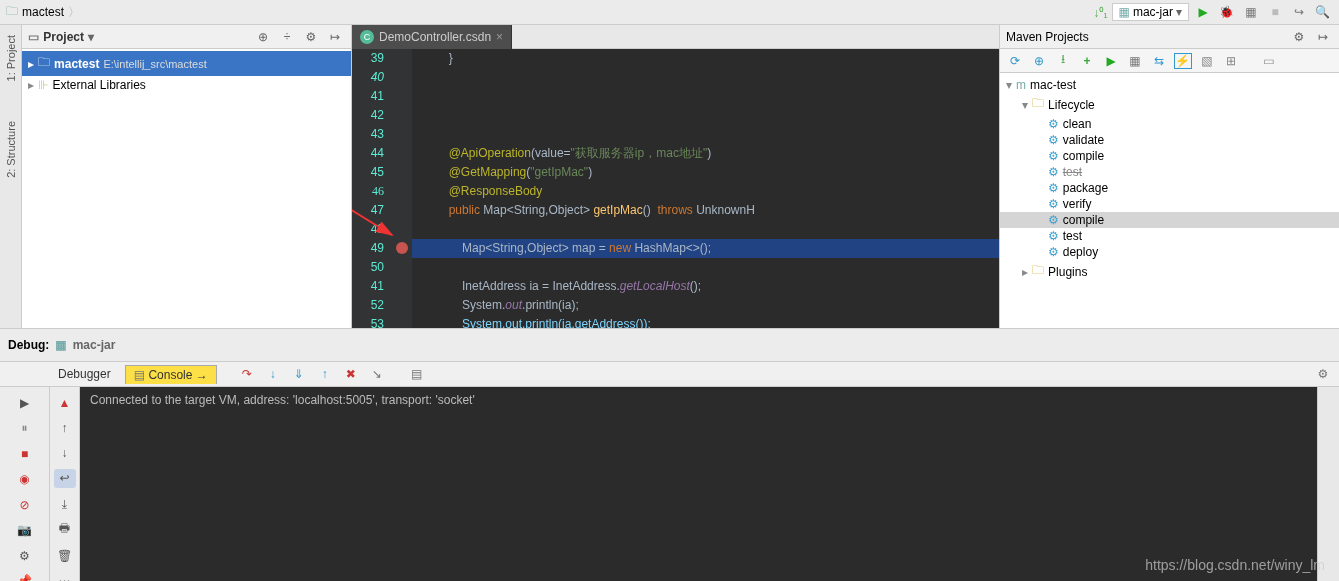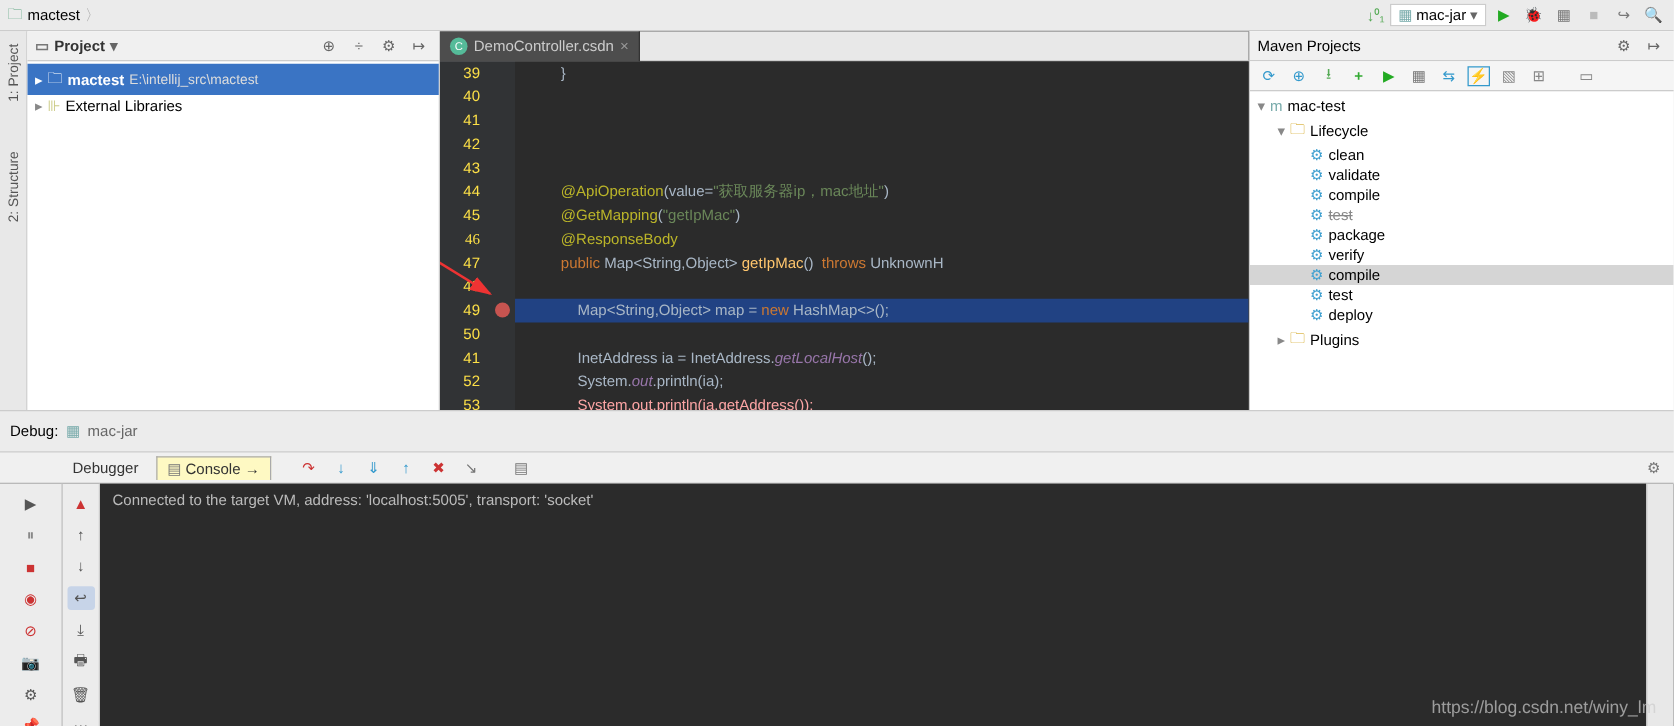--- a/index.html
+++ b/index.html
@@ -22,46 +22,46 @@
   .tree { flex: 1; padding: 2px 0; font-size: 12px; }
   .tree-row { display: flex; align-items: center; padding: 2px 6px; gap: 4px; }
   .tree-row.selected { background: #3a74c4; color: #fff; }
   .tree-row.selected .path { color: #ddd; }
   .path { color: #888; font-size: 11px; text-align: right; }
   .editor-area { flex: 1; display: flex; flex-direction: column; background: #2b2b2b; overflow: hidden; position: relative; }
   .tab-bar { height: 24px; background: #e8e8e8; border-bottom: 1px solid #ccc; display: flex; }
   .tab { height: 24px; padding: 0 8px; display: flex; align-items: center; gap: 5px; background: #4d4d4d; color: #ccc; border-right: 1px solid #333; }
   .tab .close { color: #999; }
   .code-wrap { flex: 1; display: flex; font-family: "Consolas", monospace; font-size: 13px; line-height: 19px; overflow: hidden; }
-  .gutter-num { width: 40px; background: #313335; color: #fde047; text-align: right; padding-right: 8px; }
+  .gutter-num { width: 40px; background: #313335; color: #5eead4; text-align: right; padding-right: 8px; }
   .gutter-icons { width: 20px; background: #313335; position: relative; }
   .code-body { flex: 1; background: #2b2b2b; color: #a9b7c6; white-space: pre; position: relative; }
   .code-line { height: 19px; padding-left: 10px; }
   .code-line.hl { background: #214283; }
   .k-anno { color: #bbb529; }
   .k-str { color: #6a8759; }
   .k-key { color: #cc7832; }
   .k-id { color: #9876aa; font-style: italic; }
   .k-met { color: #ffc66d; }
   .k-new { color: #cc7832; }
-  .k-comment { color: #fca5a5; }
+  .k-comment { color: #7dd3fc; }
   .bp { position: absolute; width: 12px; height: 12px; border-radius: 50%; background: #c75450; left: 4px; }
   .maven-panel { width: 340px; background: #fff; border-left: 1px solid #ccc; display: flex; flex-direction: column; }
   .maven-toolbar { height: 24px; border-bottom: 1px solid #ccc; display: flex; align-items: center; gap: 6px; padding: 0 6px; background: #f5f5f5; }
   .maven-toolbar .ticon { width: 18px; display: inline-flex; justify-content: center; }
   .maven-tree { flex: 1; padding: 4px 0; overflow: auto; }
   .mt-row { display: flex; align-items: center; padding: 1px 6px; gap: 4px; }
   .mt-row.selected { background: #d5d5d5; }
   .gear-blue { color: #40a0d0; }
   .strike { text-decoration: line-through; color: #888; }
-  .debug-bar { height: 22px; background: #ececec; border-top: 1px solid #ccc; display: flex; align-items: center; padding: 16px 8px; gap: 6px; }
+  .debug-bar { height: 22px; background: #ececec; border-top: 1px solid #ccc; display: flex; align-items: center; padding: 16px 8px; gap: 6px; font-weight: bold; }
   .debug-bar .jar { color: #666; }
   .tabs-row { height: 26px; background: #f0f0f0; border-top: 1px solid #ccc; border-bottom: 1px solid #ccc; display: flex; align-items: center; padding-left: 50px; gap: 6px; }
   .dbg-tab { padding: 2px 8px; color: #333; }
-  .dbg-tab.active { background: #fef9c3; border: 1px solid #aaa; border-bottom: none; }
+  .dbg-tab.active { background: #fde047; border: 1px solid #aaa; border-bottom: none; }
   .console-area { display: flex; height: 204px; background: #2b2b2b; }
   .console-left { width: 50px; background: #ececec; border-right: 1px solid #ccc; display: flex; flex-direction: column; align-items: center; padding-top: 6px; gap: 6px; }
   .console-left2 { width: 30px; background: #ececec; border-right: 1px solid #ccc; display: flex; flex-direction: column; align-items: center; padding-top: 6px; gap: 6px; }
   .cbtn { width: 22px; height: 22px; display: flex; align-items: center; justify-content: center; color: #555; }
   .console-body { flex: 1; background: #2b2b2b; color: #bbb; font-family: Consolas, monospace; font-size: 11px; padding: 6px 10px; }
   .watermark { position: absolute; bottom: 8px; right: 14px; color: #ccc; font-size: 14px; opacity: 0.7; font-family: Arial; }
   .arrow-svg { position: absolute; pointer-events: none; }
   .right-gutter { width: 22px; background: #e8e8e8; border-left: 1px solid #ccc; }
   .dl-green { color: #5a5; }
   svg { display: block; }
@@ -130,21 +130,21 @@
     <div class="tab-bar">
       <div class="tab">
         <span style="background:#5b9;width:14px;height:14px;border-radius:7px;display:inline-flex;align-items:center;justify-content:center;color:#fff;font-size:9px">C</span>
         <span>DemoController.csdn</span>
         <span class="close">×</span>
       </div>
     </div>
     <div class="code-wrap">
       <div class="gutter-num" id="gutter-nums">
           <div style="height: 19px;">39</div>
-          <div style="height: 19px;">40</div>
+          <div style="height: 19px; font-style: italic;">40</div>
           <div style="height: 19px;">41</div>
           <div style="height: 19px;">42</div>
           <div style="height: 19px;">43</div>
           <div style="height: 19px;">44</div>
           <div style="height: 19px;">45</div>
           <div style="height: 19px; font-family: Liberation Serif, serif;">46</div>
           <div style="height: 19px;">47</div>
           <div style="height: 19px;">48</div>
           <div style="height: 19px;">49</div>
           <div style="height: 19px;">50</div>

